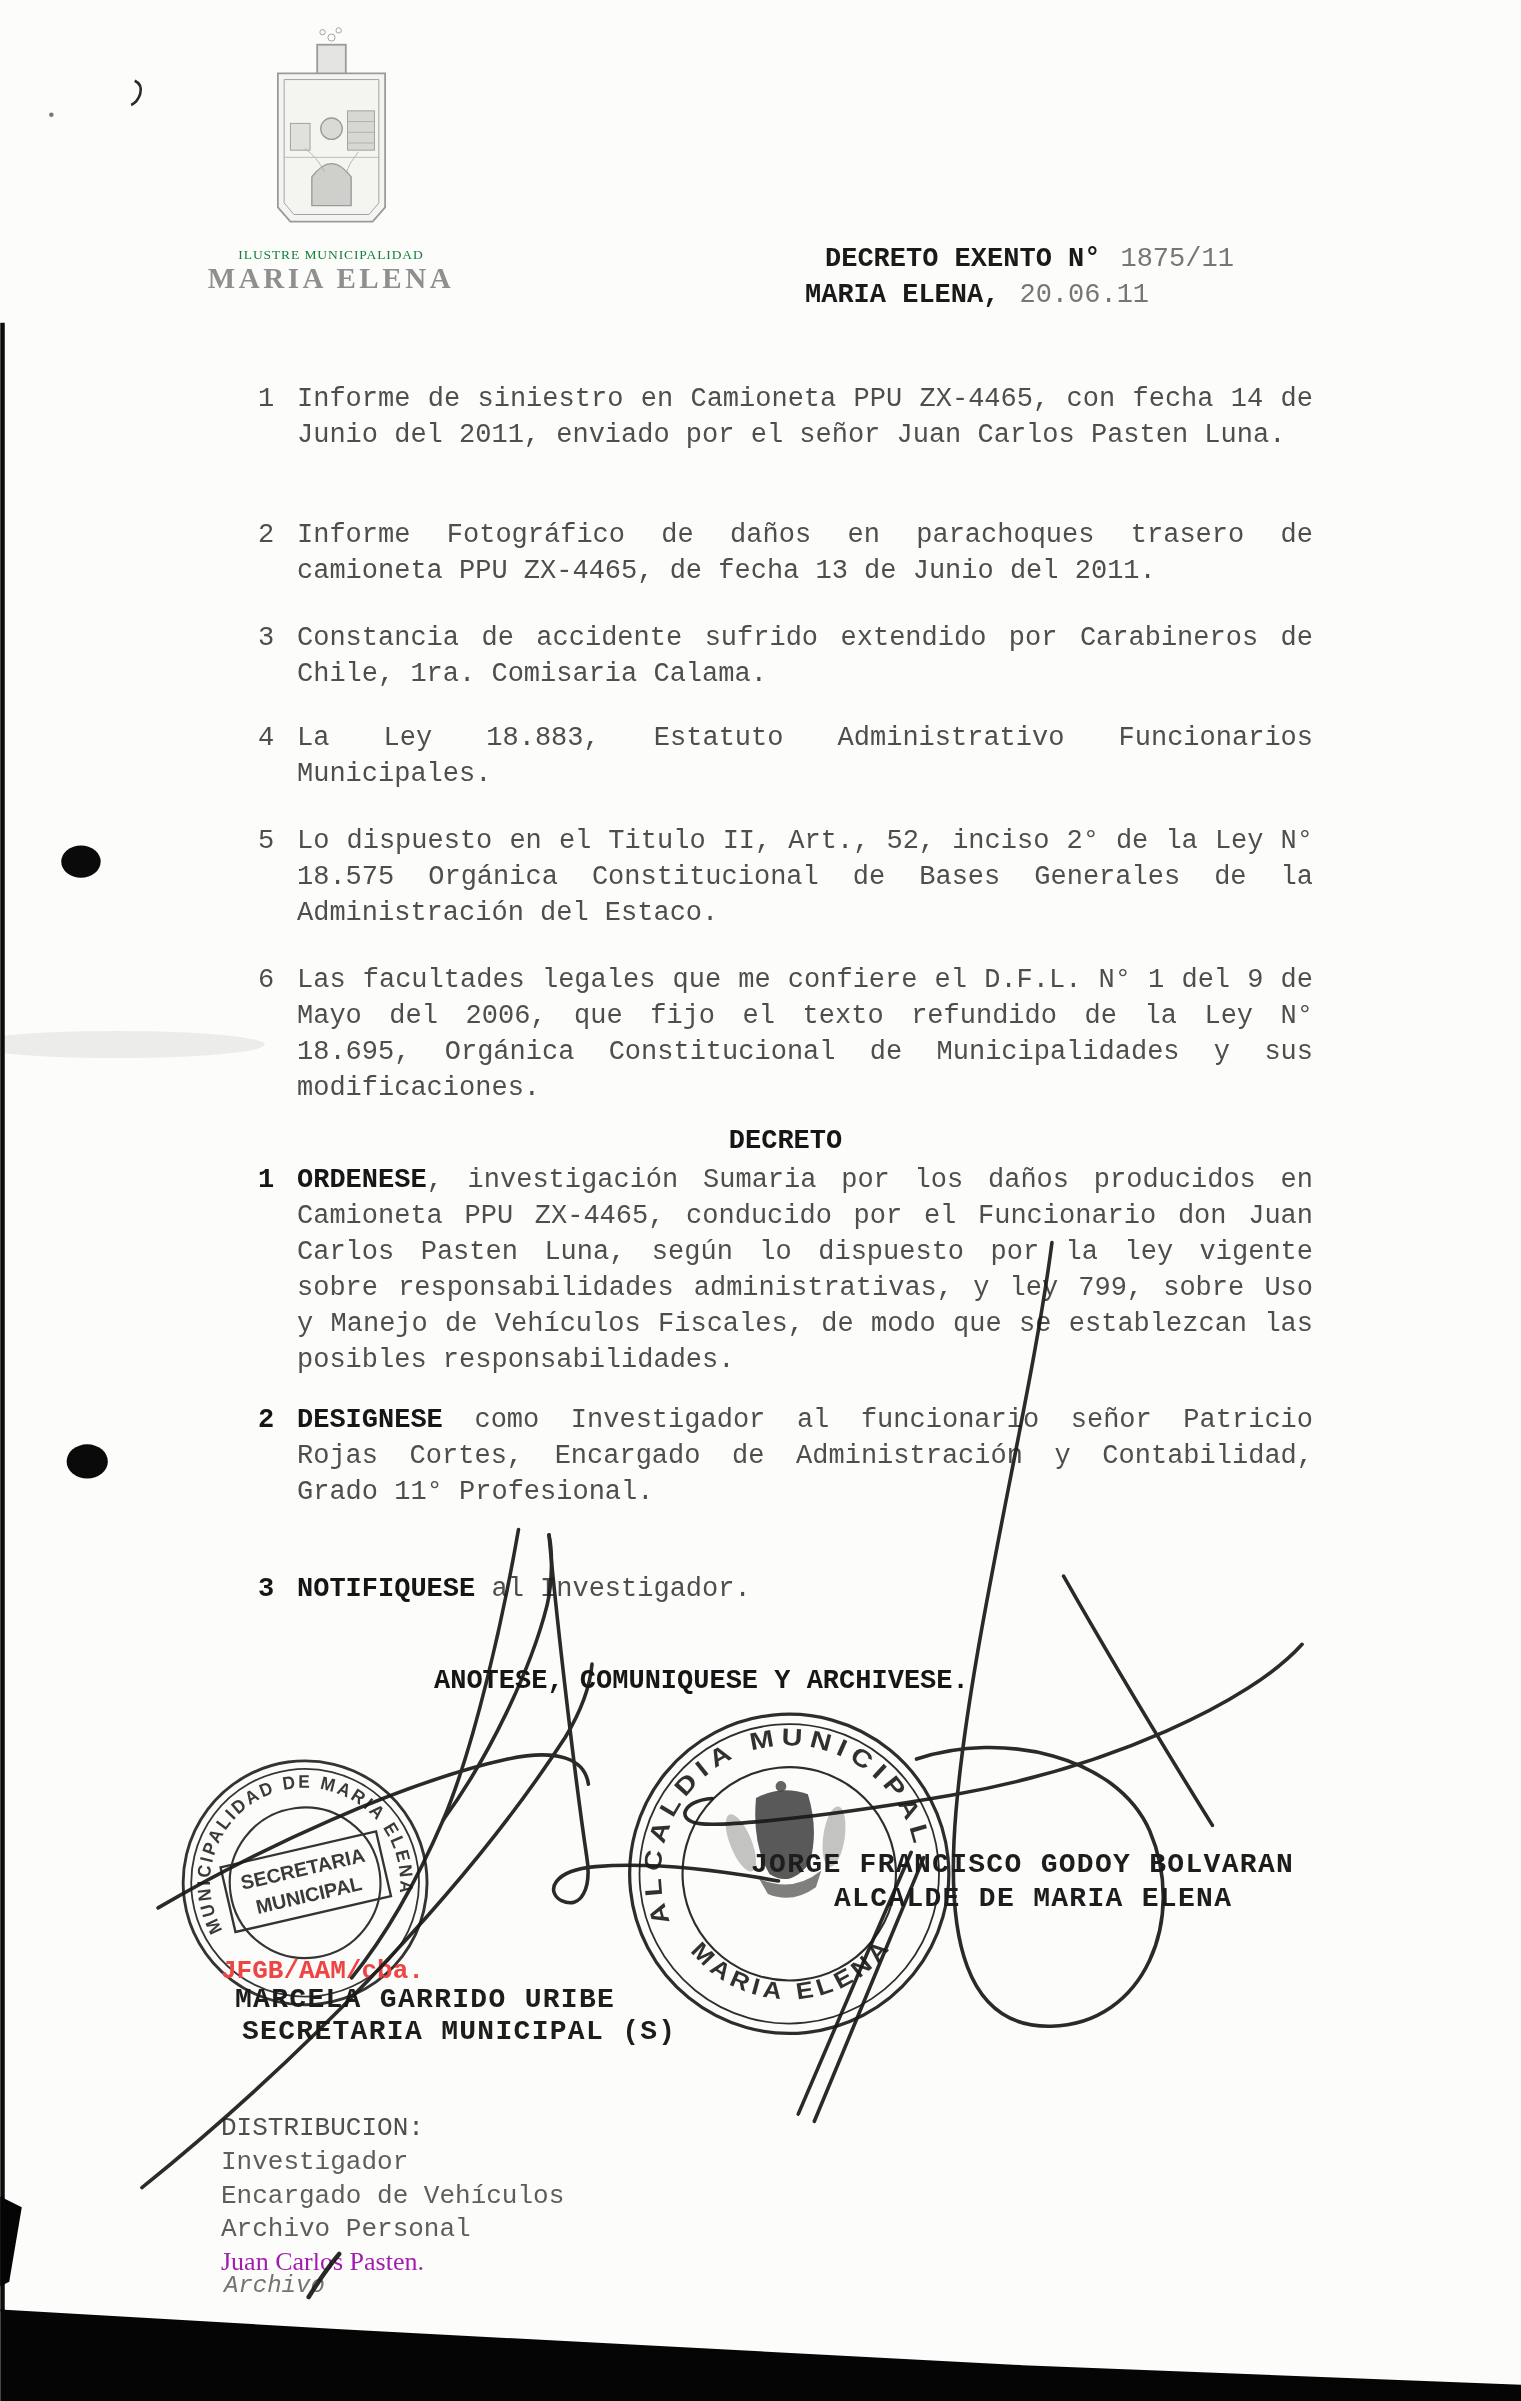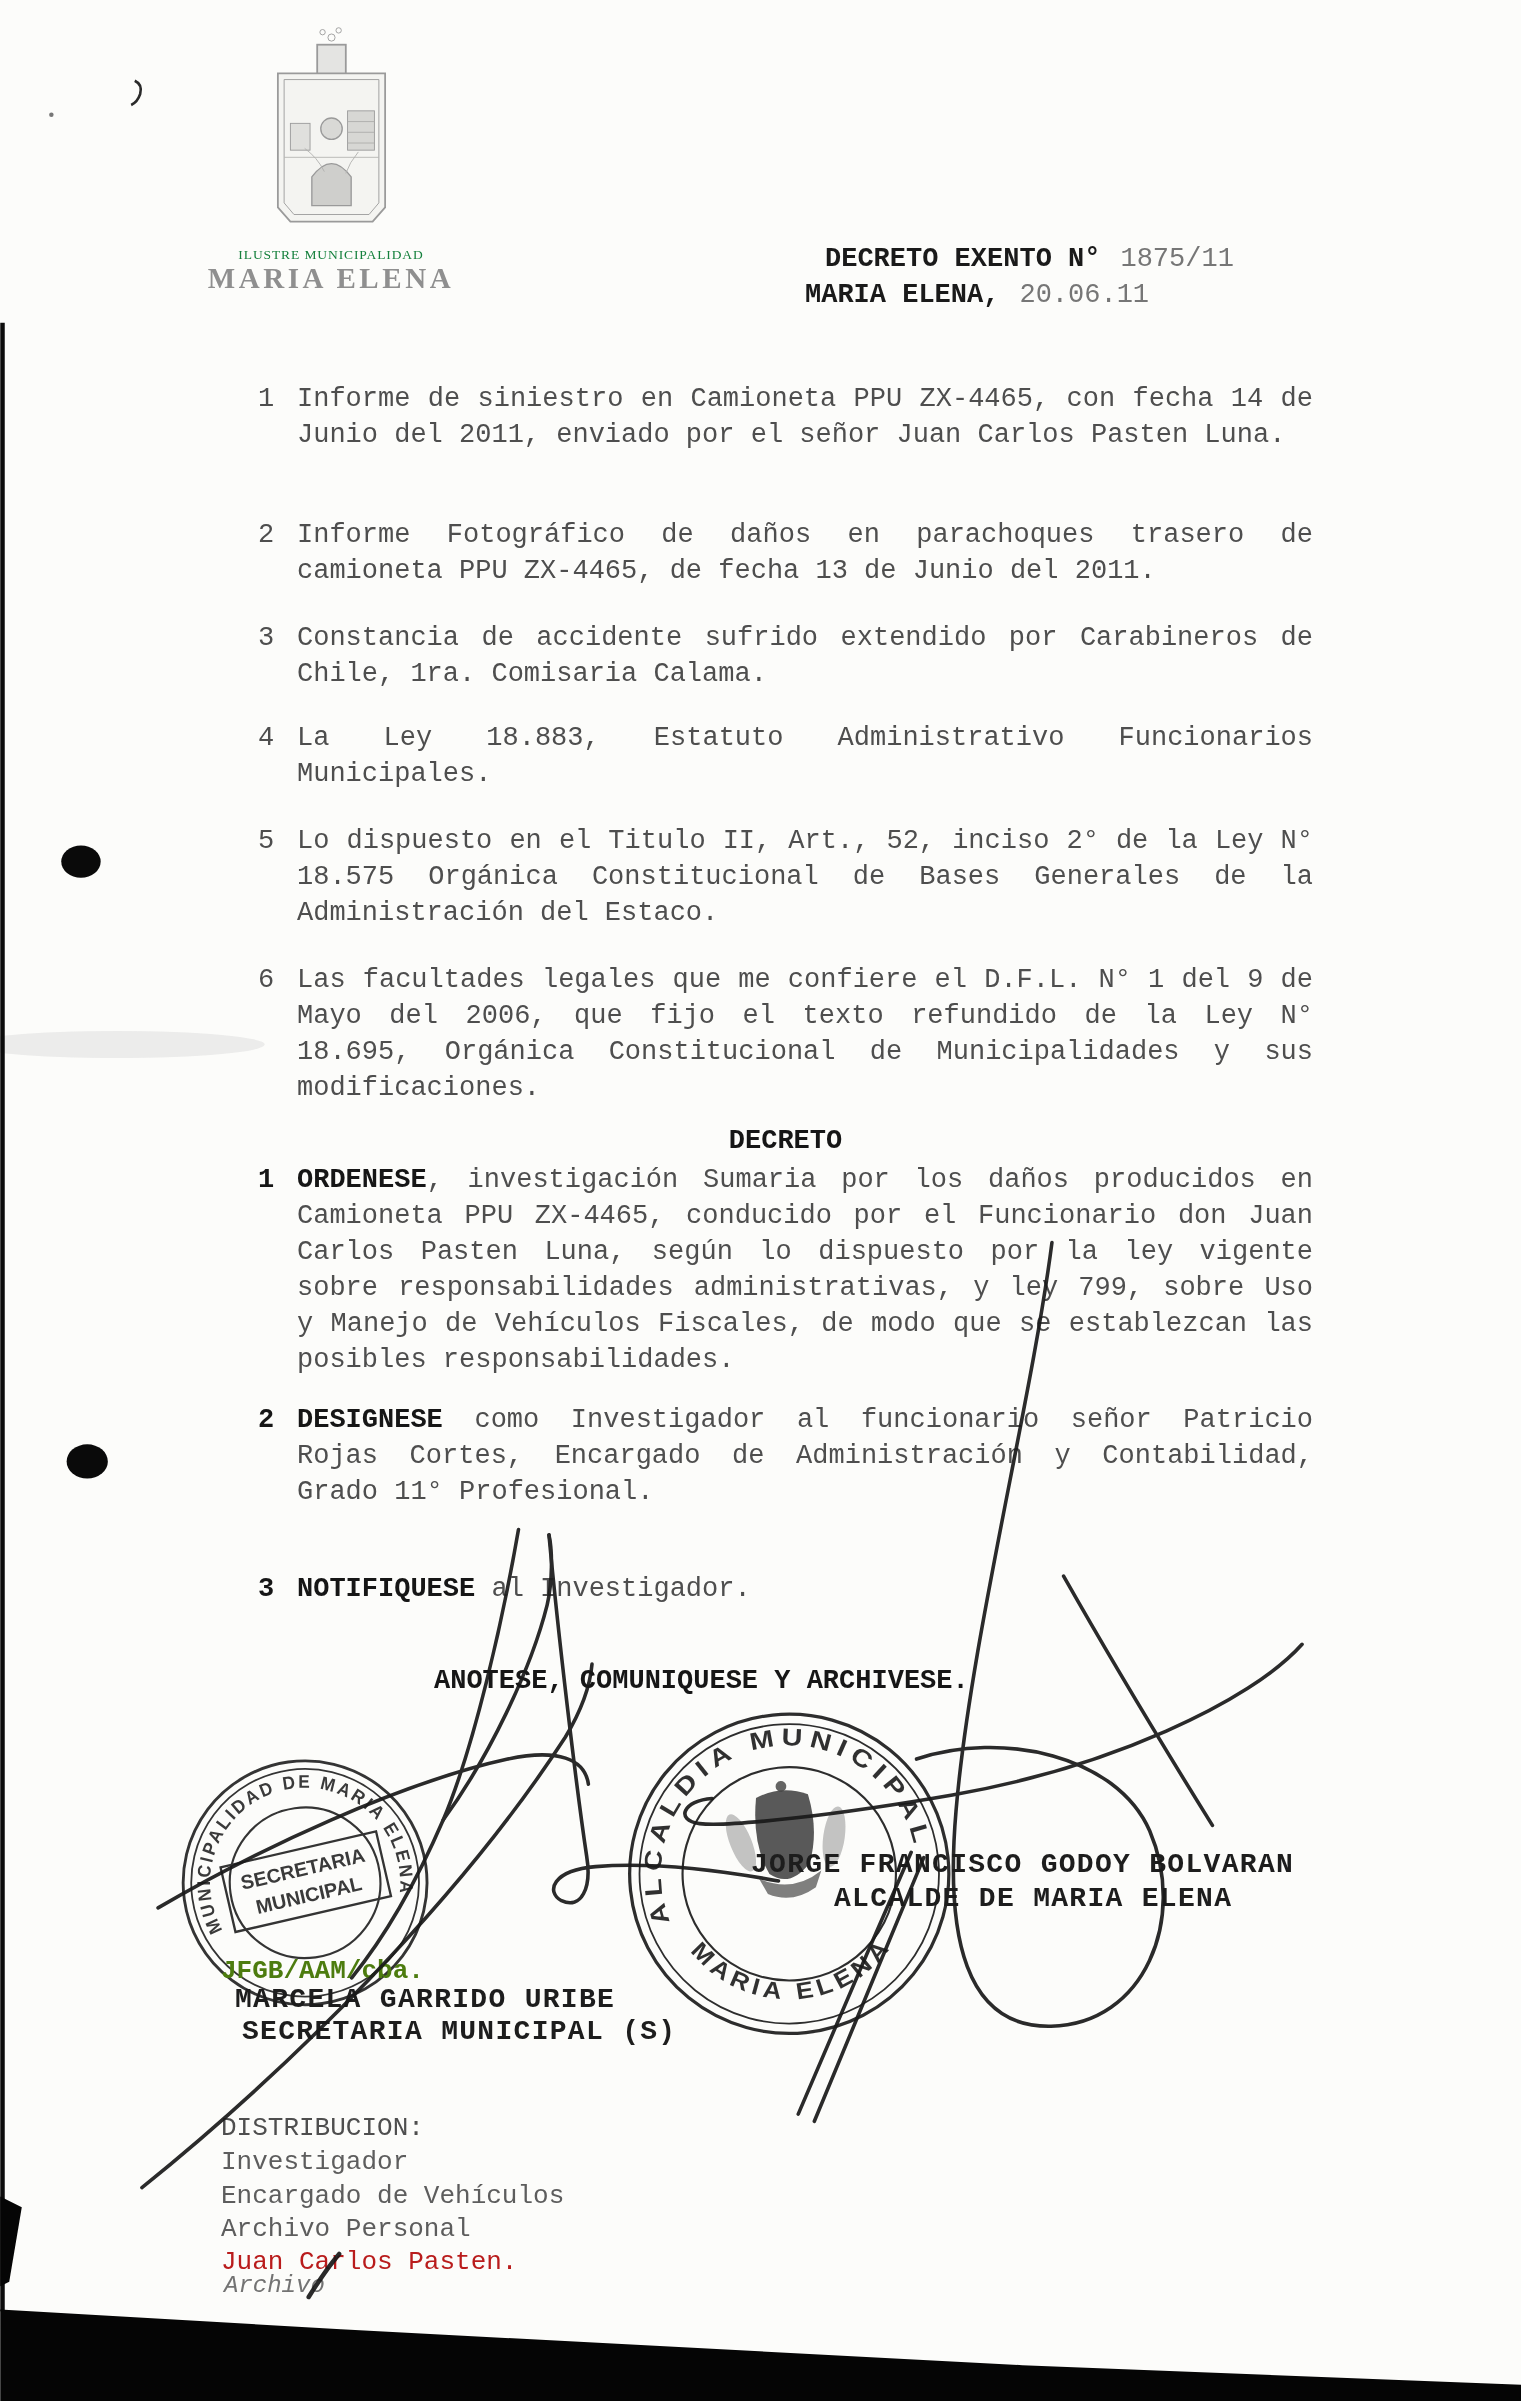--- a/index.html
+++ b/index.html
@@ -29,26 +29,26 @@
   .kw{font-weight:bold;color:#161616;}
   
   .closing{left:434px;top:1666px;font-size:27px;font-weight:bold;color:#161616;white-space:nowrap;}
   .sig{font-size:28px;font-weight:bold;color:#1d1d1d;letter-spacing:1.3px;white-space:nowrap;}
   .mayor-name{left:751px;top:1849px;}
   .mayor-title{left:834px;top:1883px;}
   .secr-name{left:235px;top:1984px;}
   .secr-title{left:242px;top:2016px;}
   
   .foot{left:221px;font-size:26px;white-space:nowrap;}
-  .f-initials{top:1956px;font-weight:bold;color:#4d7c0f;}
+  .f-initials{top:1956px;font-weight:bold;color:#ef4444;}
   .f-dist{top:2113px;color:#4e4e4e;}
   .f-r0{top:2147px;color:#5d5d5d;}
   .f-r1{top:2181px;color:#5d5d5d;}
   .f-r2{top:2214px;color:#5d5d5d;}
-  .f-r3{top:2247px;color:#b91c1c;}
+  .f-r3{top:2247px;color:#a21caf;font-family:Liberation Serif, serif;}
   .f-arch{top:2272px;left:224px;color:#737373;font-style:italic;font-size:24px;}
 </style>
 </head>
 <body>
 
 <div id="page">
 
   <svg id="stamp-layer" width="1522" height="2401" viewBox="0 0 1697 2678">
     <defs>
       <path id="ringL" d="M 241.7,2139.7 A 106 106 0 1 1 438.3,2139.7" fill="none"></path>

